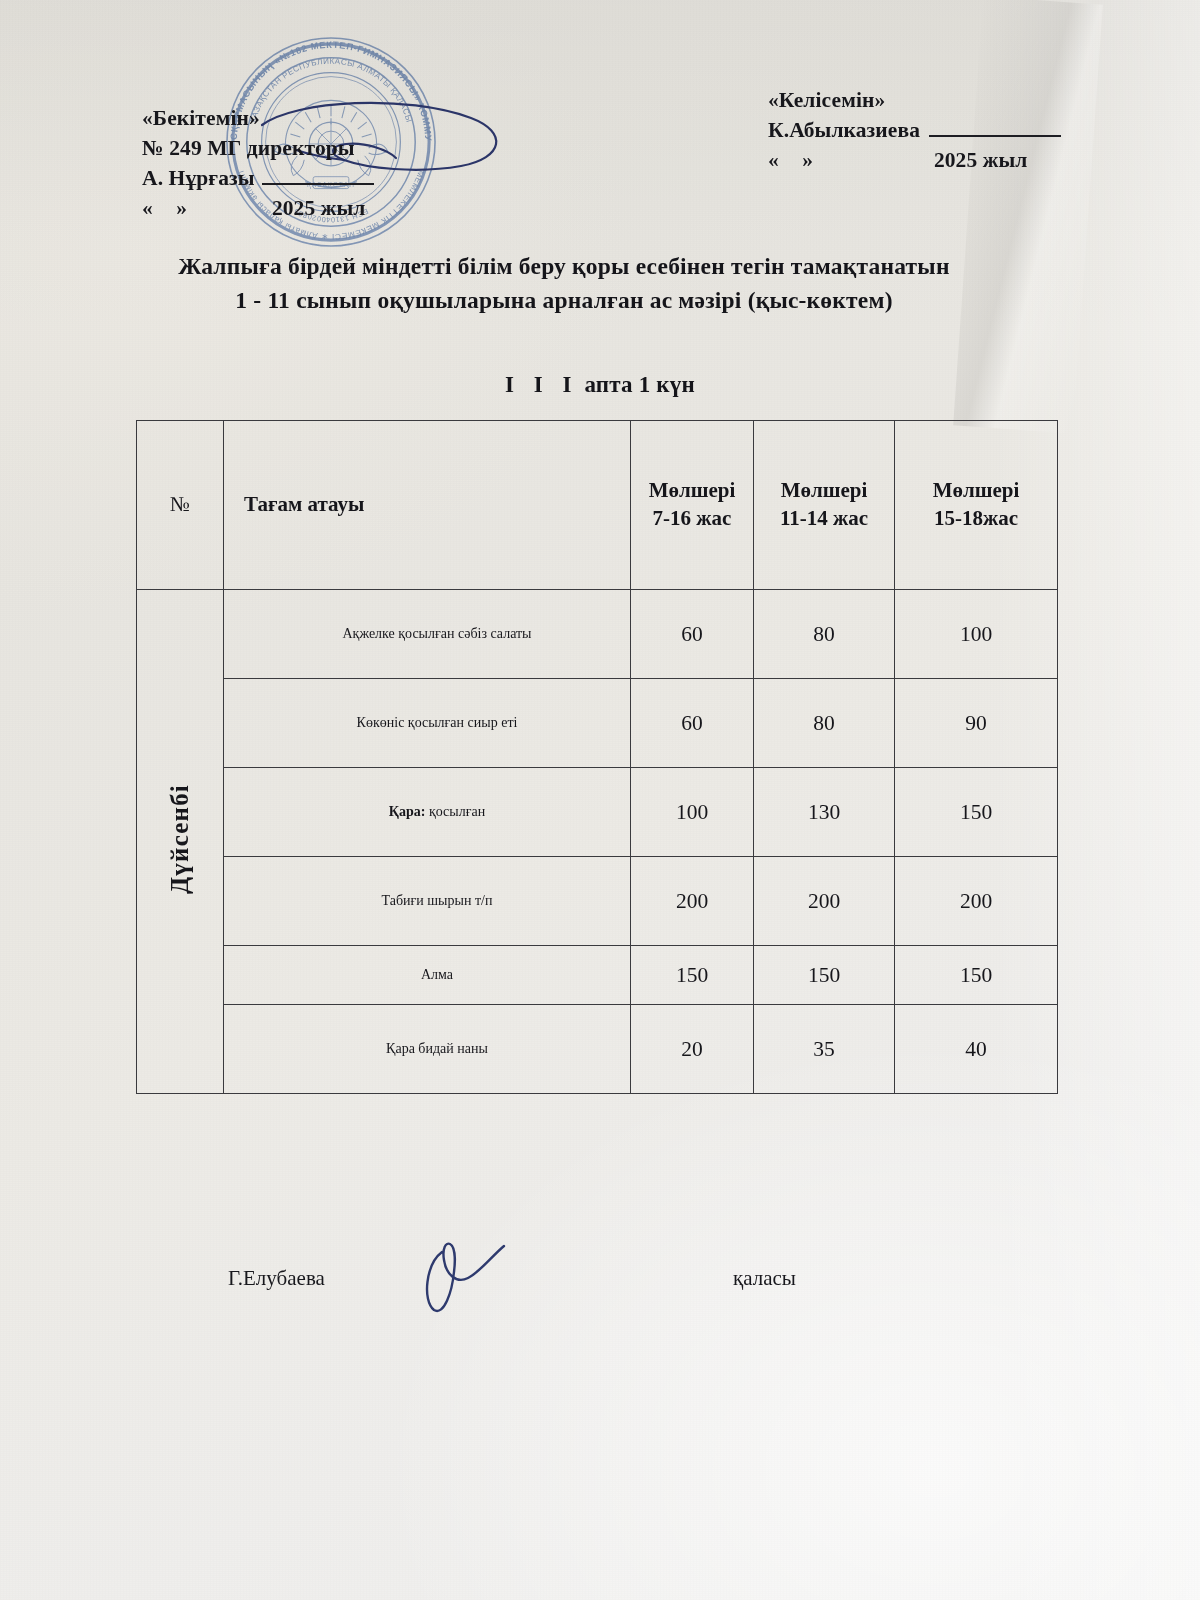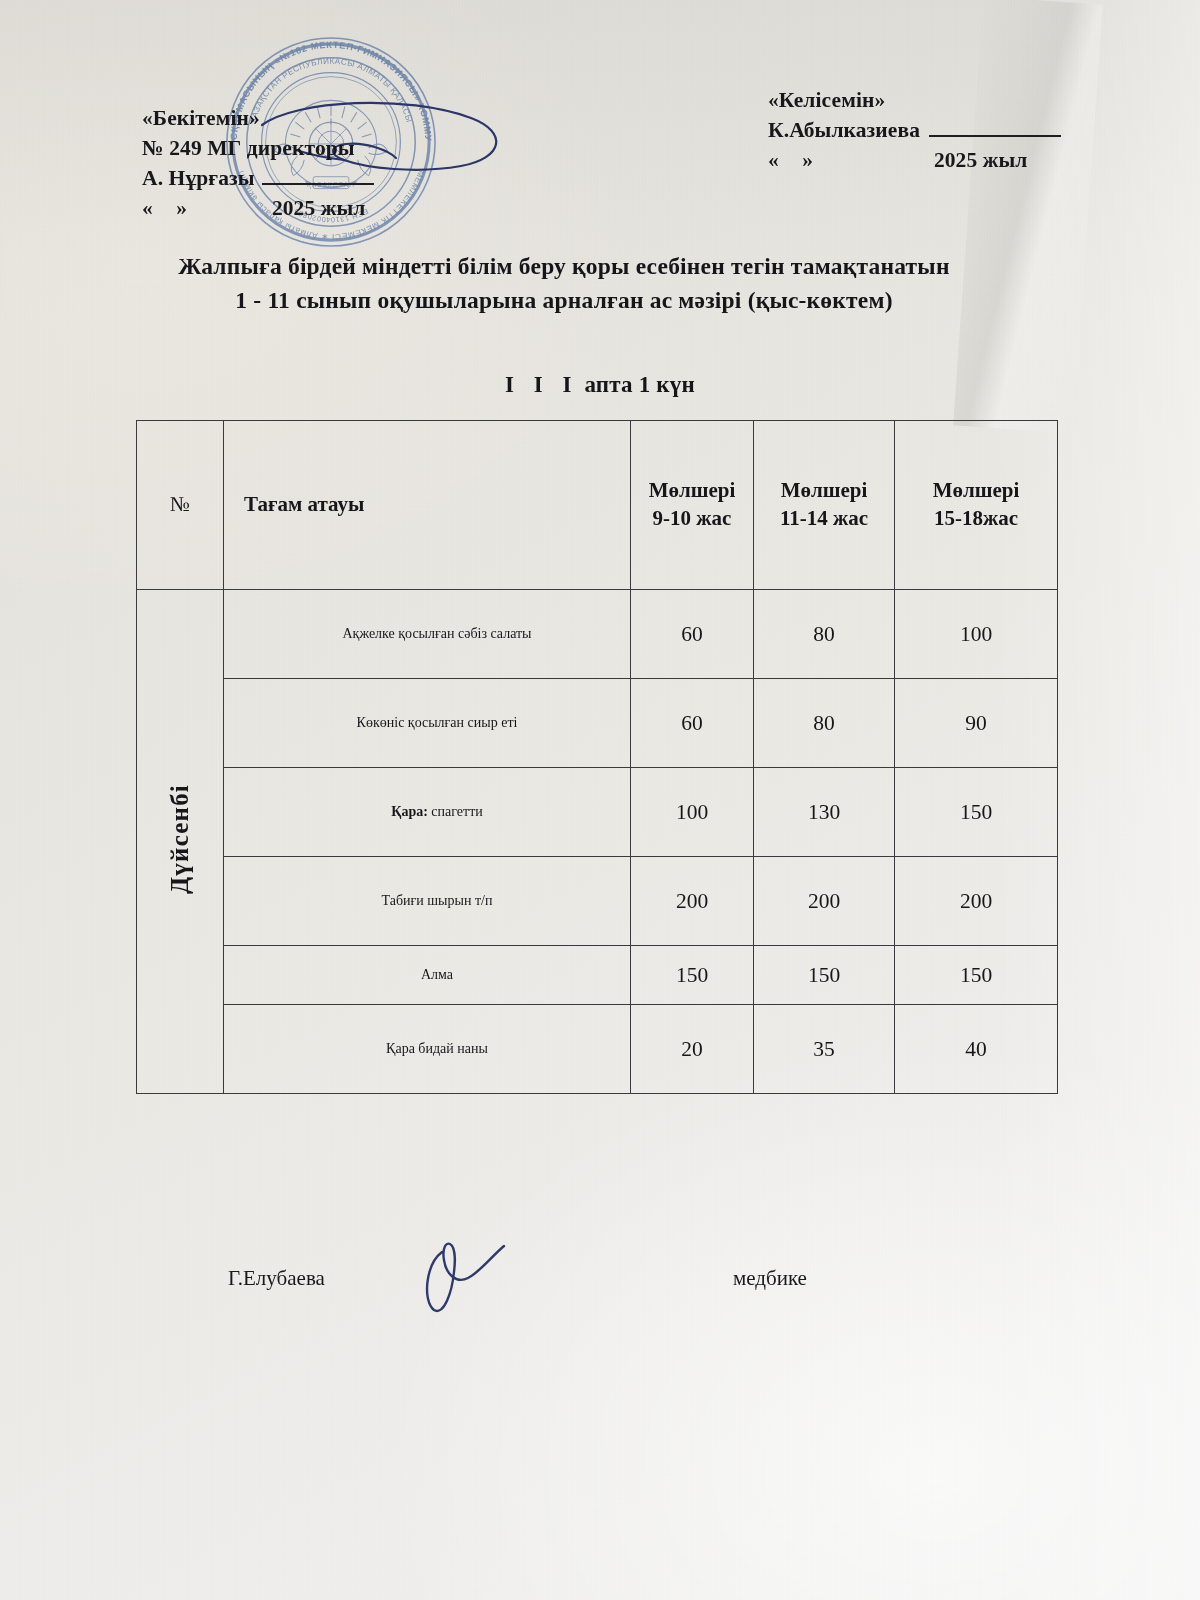--- a/index.html
+++ b/index.html
@@ -323,21 +323,21 @@
   </div>
 
   <div id="tbl-wrap">
     <table>
       <thead>
         <tr>
           <th class="h-num">№</th>
           <th class="h-dish">Тағам атауы</th>
           <th class="h-amt c1">
             <div>Мөлшері</div>
-            <div>9-10 жас</div>
+            <div>7-16 жас</div>
           </th>
           <th class="h-amt c2">
             <div>Мөлшері</div>
             <div>11-14 жас</div>
           </th>
           <th class="h-amt c3">
             <div>Мөлшері</div>
             <div>15-18жас</div>
           </th>
         </tr>
@@ -350,21 +350,21 @@
             <td class="amt">80</td>
             <td class="amt">100</td>
           </tr>
           <tr class="r-tall">
             <td class="dish"><span>Көкөніс қосылған сиыр еті</span></td>
             <td class="amt">60</td>
             <td class="amt">80</td>
             <td class="amt">90</td>
           </tr>
           <tr class="r-tall">
-            <td class="dish"><span class="lead">Қара:</span><span> спагетти</span></td>
+            <td class="dish"><span class="lead">Қара:</span><span> қосылған</span></td>
             <td class="amt">100</td>
             <td class="amt">130</td>
             <td class="amt">150</td>
           </tr>
           <tr class="r-tall">
             <td class="dish"><span>Табиғи шырын т/п</span></td>
             <td class="amt">200</td>
             <td class="amt">200</td>
             <td class="amt">200</td>
           </tr>
@@ -378,20 +378,20 @@
             <td class="dish"><span>Қара бидай наны</span></td>
             <td class="amt">20</td>
             <td class="amt">35</td>
             <td class="amt">40</td>
           </tr>
         </tbody>
     </table>
   </div>
 
   <div id="footer-name">Г.Елубаева</div>
-  <div id="footer-role">медбике</div>
+  <div id="footer-role">қаласы</div>
   <svg id="sig-nurse" viewBox="0 0 120 96">
     <g fill="none" stroke="#2e3a6e" stroke-width="2.4" stroke-linecap="round" stroke-linejoin="round">
       <path d="M30 30 C 14 42, 10 78, 22 88 C 32 94, 40 70, 42 50 C 44 34, 42 24, 38 22 C 34 20, 30 26, 32 38 C 34 52, 44 62, 56 56 C 68 50, 80 34, 92 24"></path>
     </g>
   </svg>
 
 </div>
 
 </body></html>

